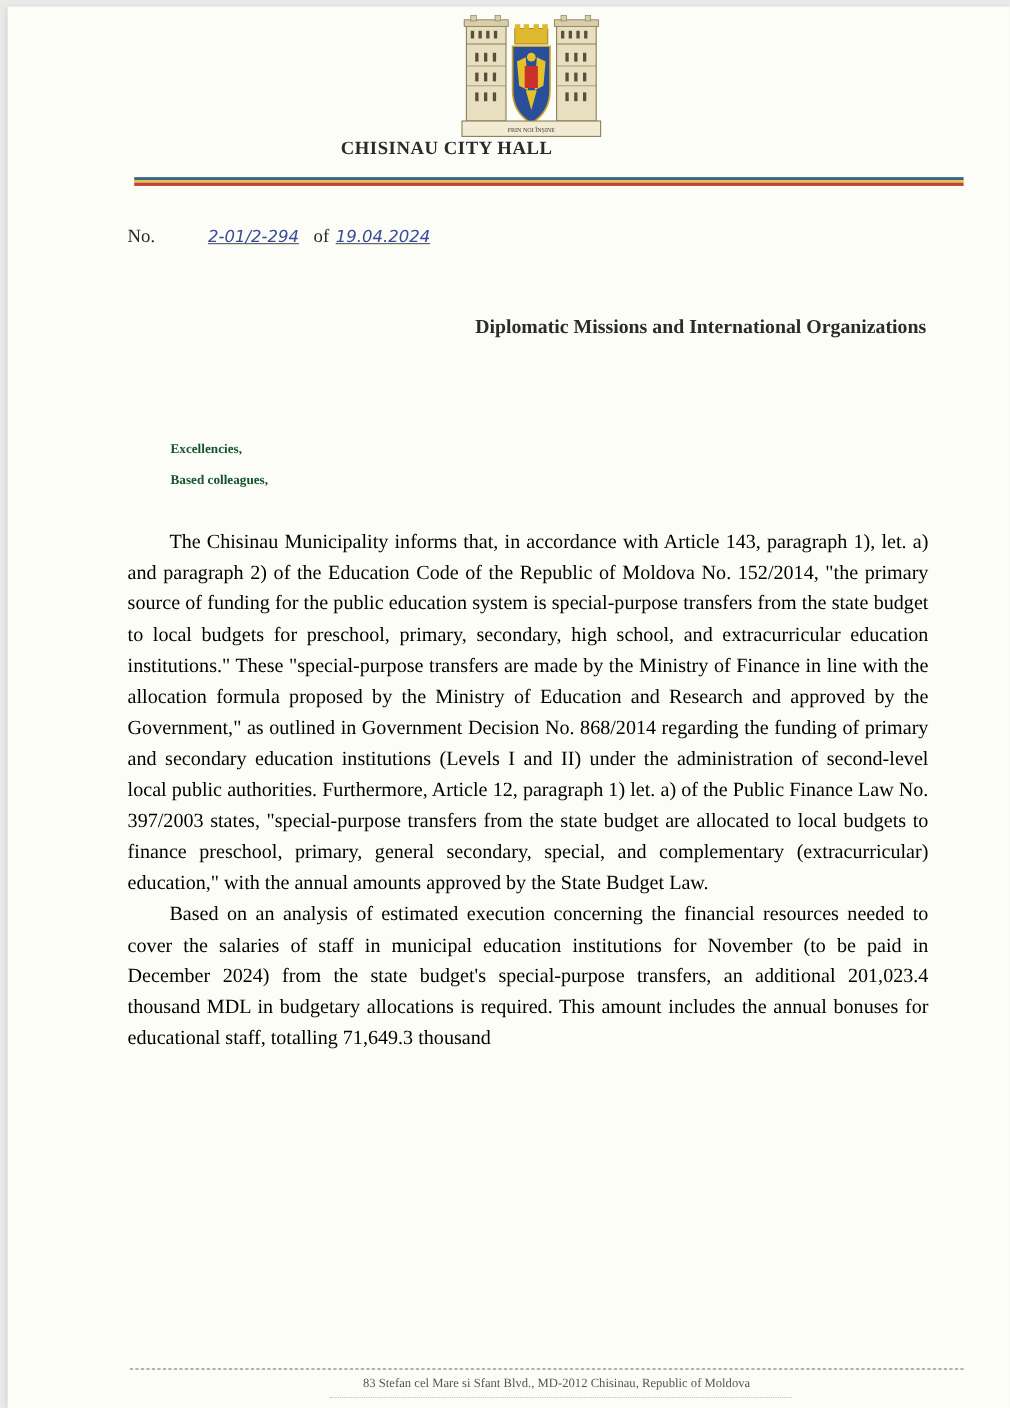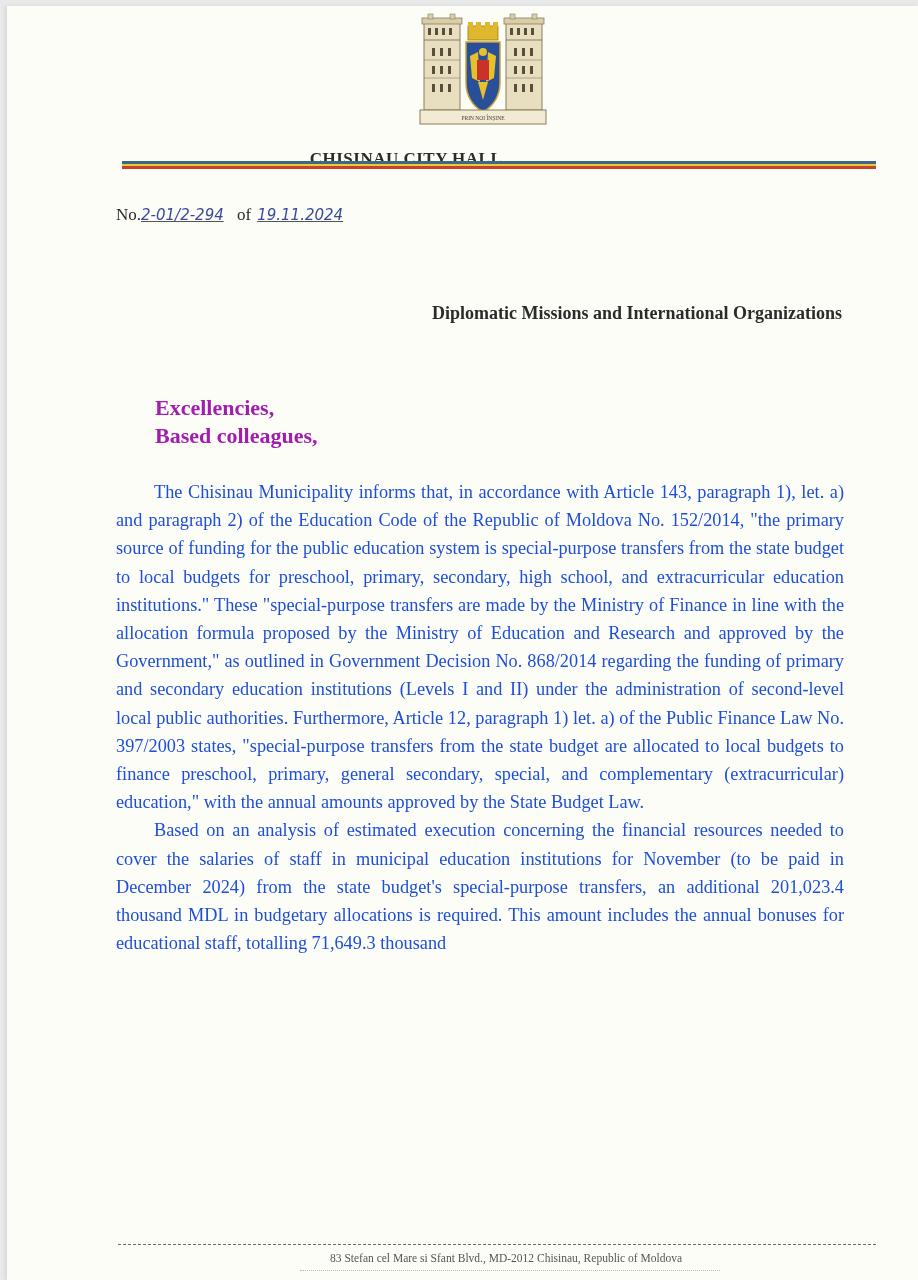--- a/index.html
+++ b/index.html
@@ -11,48 +11,48 @@
   }
   .page {
     position:absolute; left:7px; top:6px; width:911px; height:1274px;
     background:#fdfdf8;
     box-shadow: -2px 0 4px rgba(0,0,0,0.08);
   }
   .crest {
     position:absolute; left:418px; top:12px; width:130px; height:118px;
   }
   .hall-title {
-    position:absolute; left:0; width:812px; top:149px; text-align:center;
+    position:absolute; left:0; width:812px; top:125px; text-align:center;
     font-weight:bold; font-size:17px; letter-spacing:0.5px; color:#2b2b2b;
   }
   .tricolor {
     position:absolute; left:122px; top:161px; width:754px; height:8px;
   }
   .tricolor div { height:2.6px; }
   .ref {
     position:absolute; left:116px; top:205px; font-size:17px; color:#2a2a2a;
     white-space:nowrap;
   }
   .ref .hand {
     font-family:"DejaVu Sans", sans-serif; font-style:italic; color:#3a4a9a;
     font-size:15px; text-decoration:underline; text-decoration-color:#555;
   }
-  .ref .num { display:inline-block; width:96px; }
+  .ref .num { display:inline-block; width:96px;margin-left:48px; }
   .ref .date { display:inline-block; width:120px; padding-left:6px; }
   .addressee {
-    position:absolute; right:76px; top:300px; text-align:right;
+    position:absolute; right:76px; top:284px; text-align:right;
     font-weight:bold; font-size:18px; line-height:27px; color:#2b2b2b;
   }
   .salutation {
     position:absolute; left:155px; top:394px;
-    font-weight:bold; font-size:22px; line-height:28px; color:#a21caf;
+    font-weight:bold; font-size:12px; line-height:28px; color:#14532d;
   }
   .body-text {
     position:absolute; left:116px; top:478px; width:728px;
-    font-size:18.3px; line-height:28.2px; text-align:justify; color:#1d4ed8;
+    font-size:18.3px; line-height:28.2px; text-align:justify; color:#000000;
   }
   .body-text p { margin:0; text-indent:38px; }
   .footer-rule {
     position:absolute; left:118px; top:1244px; width:758px; height:0;
     border-top:1.5px dashed #6a6a6a;
   }
   .footer-address {
     position:absolute; left:0; width:1012px; top:1252px; text-align:center;
     font-size:11.5px; color:#555;
   }
@@ -142,21 +142,21 @@
 
 <div class="hall-title">CHISINAU CITY HALL</div>
 
 <div class="tricolor">
   <div style="background:#3e6685"></div>
   <div style="background:#e6cb3a"></div>
   <div style="background:#c9402f"></div>
 </div>
 
 <div class="ref">
-  <span>No.</span><span class="hand num">2-01/2-294</span><span>of</span><span class="hand date">19.11.2024</span>
+  <span>No.</span><span class="hand num">2-01/2-294</span><span>of</span><span class="hand date">19.04.2024</span>
 </div>
 
 <div class="addressee">
   <div>Diplomatic Missions and International Organizations</div>
 </div>
 
 <div class="salutation">
   <div>Excellencies,</div>
   <div>Based colleagues,</div>
 </div>

